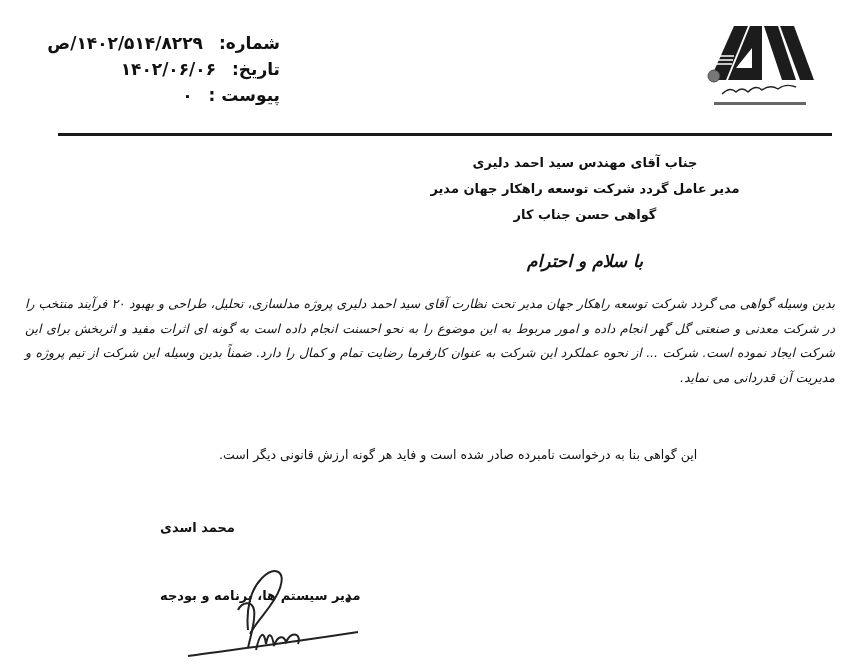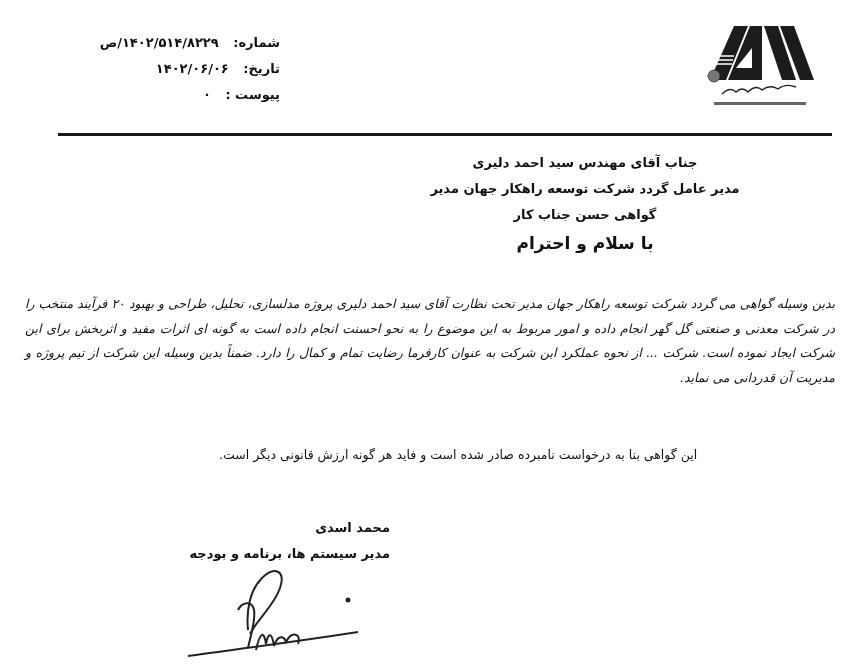--- a/index.html
+++ b/index.html
@@ -1,57 +1,57 @@
 <!DOCTYPE html>
 <html><head>
   <meta charset="utf-8">
   <style>
     * { box-sizing: border-box; margin: 0; padding: 0; }
     html, body { width: 859px; height: 665px; background: #ffffff; overflow: hidden; }
     body { position: relative; font-family: "DejaVu Sans", sans-serif; color: #111; }
 
     .meta {
       position: absolute; left: 40px; top: 30px; width: 240px;
-      direction: rtl; font-size: 13px; font-weight: bold;
+      direction: rtl; font-size: 17px; font-weight: bold;
     }
     .meta-row { height: 26px; line-height: 26px; white-space: nowrap; }
     .meta-label { display: inline-block; margin-left: 10px; }
     .meta-value { display: inline-block; font-weight: bold; }
 
     .logo { position: absolute; left: 700px; top: 18px; width: 120px; height: 92px; }
     .logo svg { width: 100%; height: 100%; }
 
     .rule {
       position: absolute; left: 58px; top: 133px; width: 774px; height: 3px;
       background: #1a1a1a;
     }
 
     .address {
       position: absolute; right: 24px; top: 150px; width: 500px;
       direction: rtl; text-align: center; font-weight: bold;
     }
     .address .line { font-size: 13px; line-height: 26px; white-space: nowrap; }
-    .address .greeting { font-size: 17px; line-height: 30px; margin-top: 0; }
+    .address .greeting { font-size: 17px; line-height: 30px; margin-top: 18px; font-style: italic; }
 
     .body-text {
       position: absolute; right: 24px; top: 292px; width: 810px;
       direction: rtl; text-align: justify; text-align-last: right;
       font-size: 12.5px; line-height: 24.5px; font-style: italic;
     }
     .note {
       position: absolute; right: 40px; top: 443px; width: 600px;
       direction: rtl; text-align: left; font-size: 12.5px; line-height: 24px;
     }
 
     .signature {
       position: absolute; left: 160px; top: 515px; width: 230px;
-      direction: rtl; text-align: right; font-weight: bold; font-size: 13px;
+      direction: rtl; text-align: left; font-weight: bold; font-size: 13px;
     }
     .signature .name { line-height: 26px; }
-    .signature .title { line-height: 26px; }
+    .signature .title { line-height: 26px; margin-top: 42px; }
     .sig-mark { position: absolute; left: 180px; top: 560px; width: 190px; height: 100px; }
     .sig-mark svg { width: 100%; height: 100%; }
   </style>
 </head>
 <body>
 
 <div class="meta">
   <div class="meta-row">
     <span class="meta-label">شماره:</span>
     <span class="meta-value">۱۴۰۲/۵۱۴/۸۲۲۹/ص</span>

